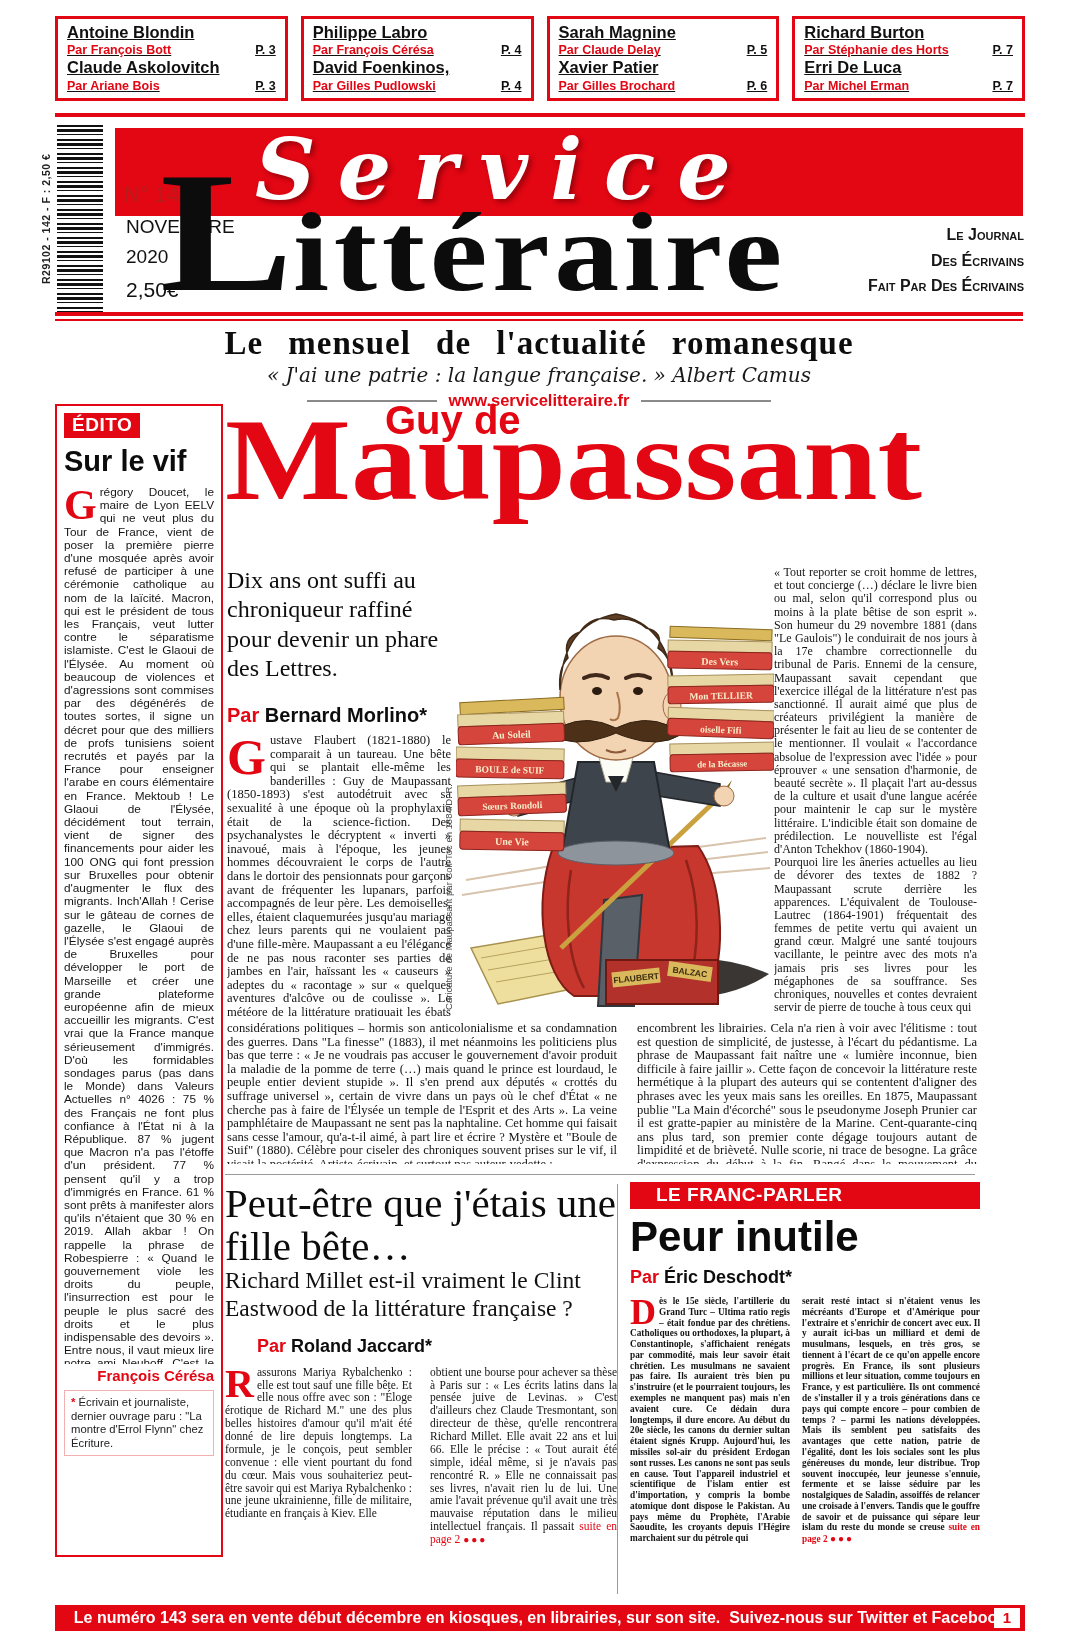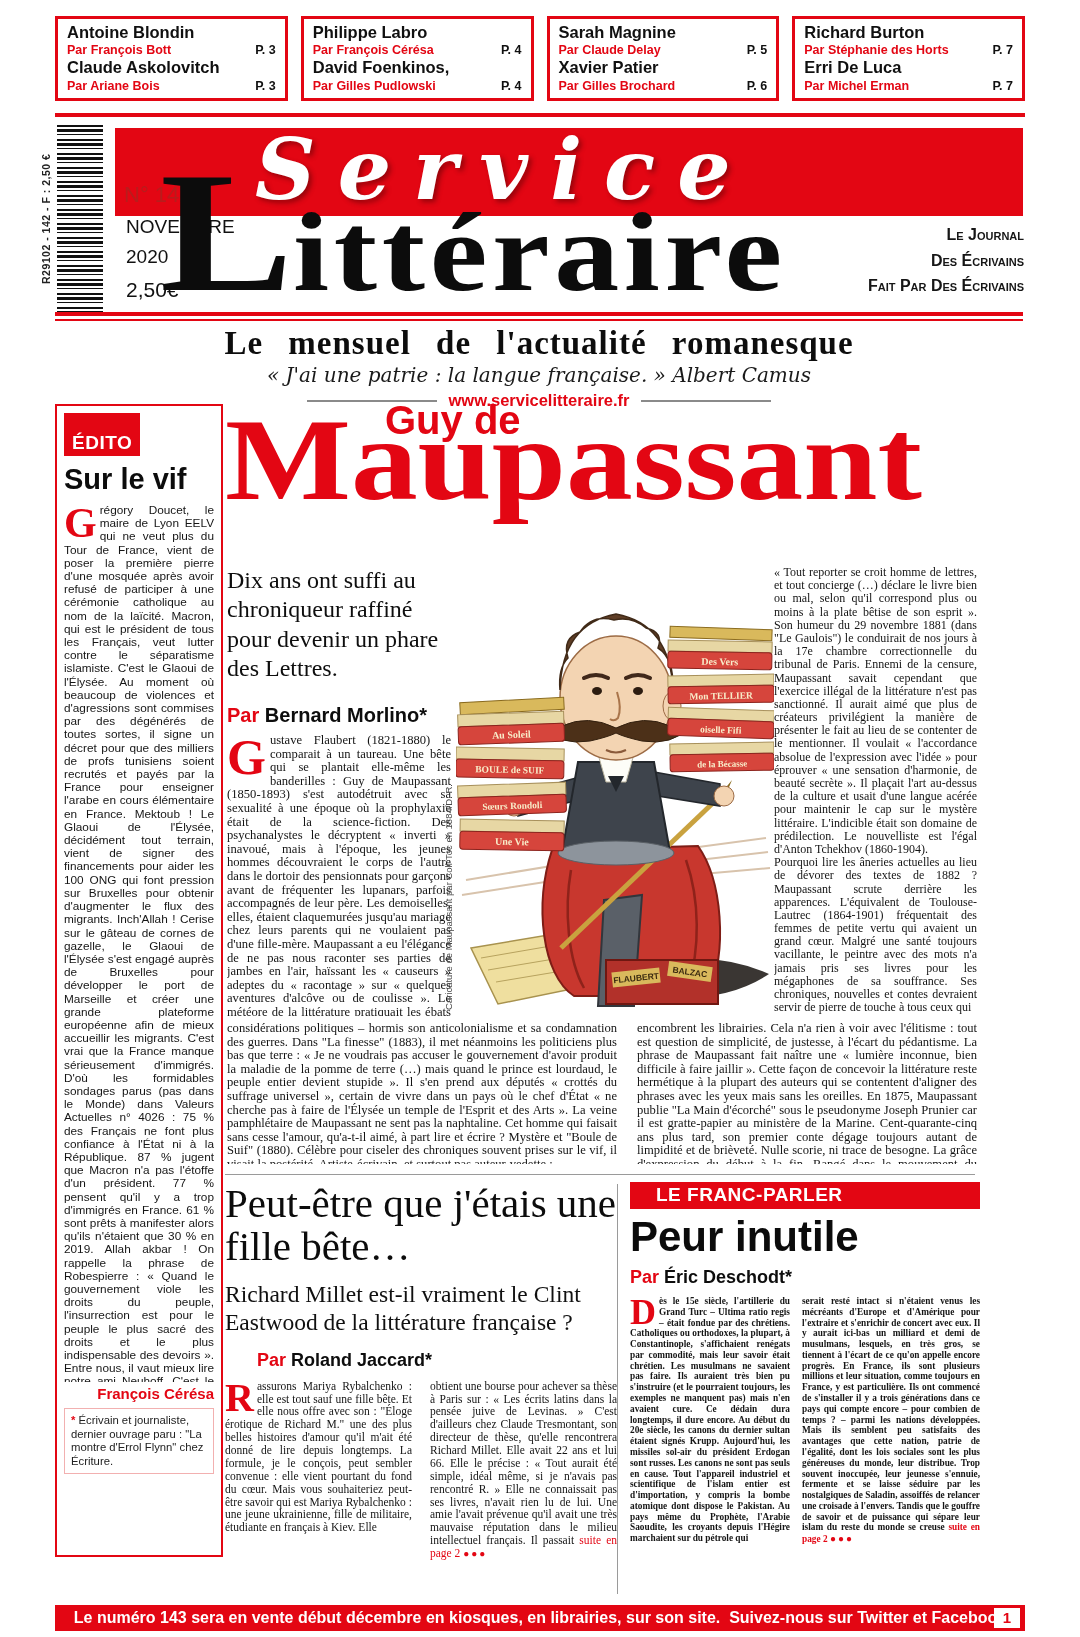--- a/index.html
+++ b/index.html
@@ -1,20 +1,20 @@
 <!DOCTYPE html>
 <html lang="fr"><head>
 <meta charset="utf-8">
 <style>
   html,body{margin:0;padding:0;background:#fff;}
   .page{position:relative;width:1080px;height:1637px;background:#fff;overflow:hidden;
         font-family:"Liberation Sans",sans-serif;color:#111;}
   
   .topbar{position:absolute;left:55px;top:16px;width:970px;display:flex;gap:13px;}
-  .tbox{flex:1;border:3px solid #e30613;padding:3px 9px 5px;background:#fff;}
+  .tbox{flex:1;border:3px solid #e30613;padding:3px 9px 5px;background:#fff;text-decoration:underline;}
   .tb-author{font-weight:bold;font-size:16.5px;line-height:1.3;color:#101010;}
   .tb-row{display:flex;justify-content:space-between;align-items:baseline;}
   .tb-by{color:#e30613;font-weight:bold;font-size:12.5px;}
   .tb-page{font-weight:bold;font-size:12.5px;color:#101010;}
   .toprule{position:absolute;left:55px;top:113px;width:970px;height:4px;background:#e30613;}
   
   .mh-band{position:absolute;left:115px;top:128px;width:908px;height:88px;background:#e30613;}
   .mh-script{position:absolute;left:255px;top:120px;font-family:"DejaVu Serif",serif;
              font-style:italic;font-weight:bold;color:#fff;font-size:84px;letter-spacing:22px;
              text-shadow:3px 3px 5px rgba(60,0,0,.45);}
@@ -40,21 +40,21 @@
            word-spacing:16px;letter-spacing:1px;color:#0d0d0d;}
   .quote{position:absolute;left:55px;top:363px;width:968px;text-align:center;
          font-family:"DejaVu Serif",serif;font-style:italic;font-size:20px;color:#1a1a1a;}
   .webrow{position:absolute;left:55px;top:391px;width:968px;display:flex;align-items:center;justify-content:center;gap:12px;}
   .webrow .line{width:130px;height:2px;background:#8a8a8a;}
   .weburl{color:#e30613;font-weight:bold;font-size:16.5px;}
   
   .edito{position:absolute;left:55px;top:404px;width:168px;height:1153px;border:2px solid #e30613;
          box-sizing:border-box;padding:7px 7px 6px;}
   .edito-label{display:inline-block;background:#e30613;color:#fff;font-weight:bold;font-size:19px;
-               padding:19px 8px 2px;letter-spacing:.5px;text-align:right;}
+               padding:1px 8px 2px;letter-spacing:.5px;text-align:right;}
   .edito-head{font-weight:bold;font-size:29px;margin:7px 0 8px;color:#0c0c0c;}
   .edito-body{font-size:11.8px;line-height:1.12;text-align:justify;height:878px;overflow:hidden;
               color:#151515;hyphens:auto;}
   .edito-body::first-letter{float:left;font-size:42px;line-height:.82;color:#e30613;
                             font-weight:bold;padding:2px 3px 0 0;font-family:"Liberation Serif",serif;}
   .edito-sig{text-align:right;color:#e30613;font-weight:bold;font-size:15px;margin:3px 0 6px;}
   .edito-note{border:1.5px solid #f2b0b0;padding:5px 6px;font-size:11.3px;line-height:1.2;color:#222;}
   .edito-note .star{color:#e30613;font-weight:bold;}
   
   .main-art{position:absolute;left:225px;top:398px;width:752px;height:768px;}
@@ -83,21 +83,21 @@
   .more{color:#e30613;font-family:"Liberation Serif",serif;}
   .dots{color:#e30613;font-size:10px;letter-spacing:2px;}
   .pic-caption{position:absolute;left:218px;top:172px;height:440px;width:13px;
                writing-mode:vertical-rl;transform:rotate(180deg);font-size:9.5px;color:#4a4a4a;}
   .caricature{position:absolute;left:231px;top:152px;width:318px;height:460px;}
   .mid-divider{position:absolute;left:225px;top:1174px;width:750px;height:1px;background:#9a9a9a;}
   .vert-divider{position:absolute;left:617px;top:1184px;width:1px;height:410px;background:#9a9a9a;}
   
   .jaccard{position:absolute;left:225px;top:1182px;width:392px;}
   .j-head{font-family:"Liberation Serif",serif;font-size:41px;line-height:1.04;color:#0c0c0c;}
-  .j-sub{font-family:"Liberation Serif",serif;font-size:23.5px;line-height:1.18;margin-top:14px;color:#101010;}
+  .j-sub{font-family:"Liberation Serif",serif;font-size:23.5px;line-height:1.18;color:#101010;}
   .j-byline{margin-top:13px;font-size:18px;margin-left:32px;}
   .j-cols{display:flex;gap:18px;margin-top:9px;height:205px;overflow:hidden;}
   .j-col{width:187px;font-family:"Liberation Serif",serif;font-size:11.5px;line-height:1.12;
          text-align:justify;color:#141414;hyphens:auto;}
   .j-col.first::first-letter{float:left;font-size:40px;line-height:.8;color:#e30613;
          font-weight:bold;padding:2px 3px 0 0;}
   
   .franc{position:absolute;left:630px;top:1182px;width:350px;}
   .f-label{background:#e30613;color:#fff;font-weight:bold;font-size:19px;padding:2px 26px 3px;
            letter-spacing:.5px;box-sizing:border-box;width:100%;}

